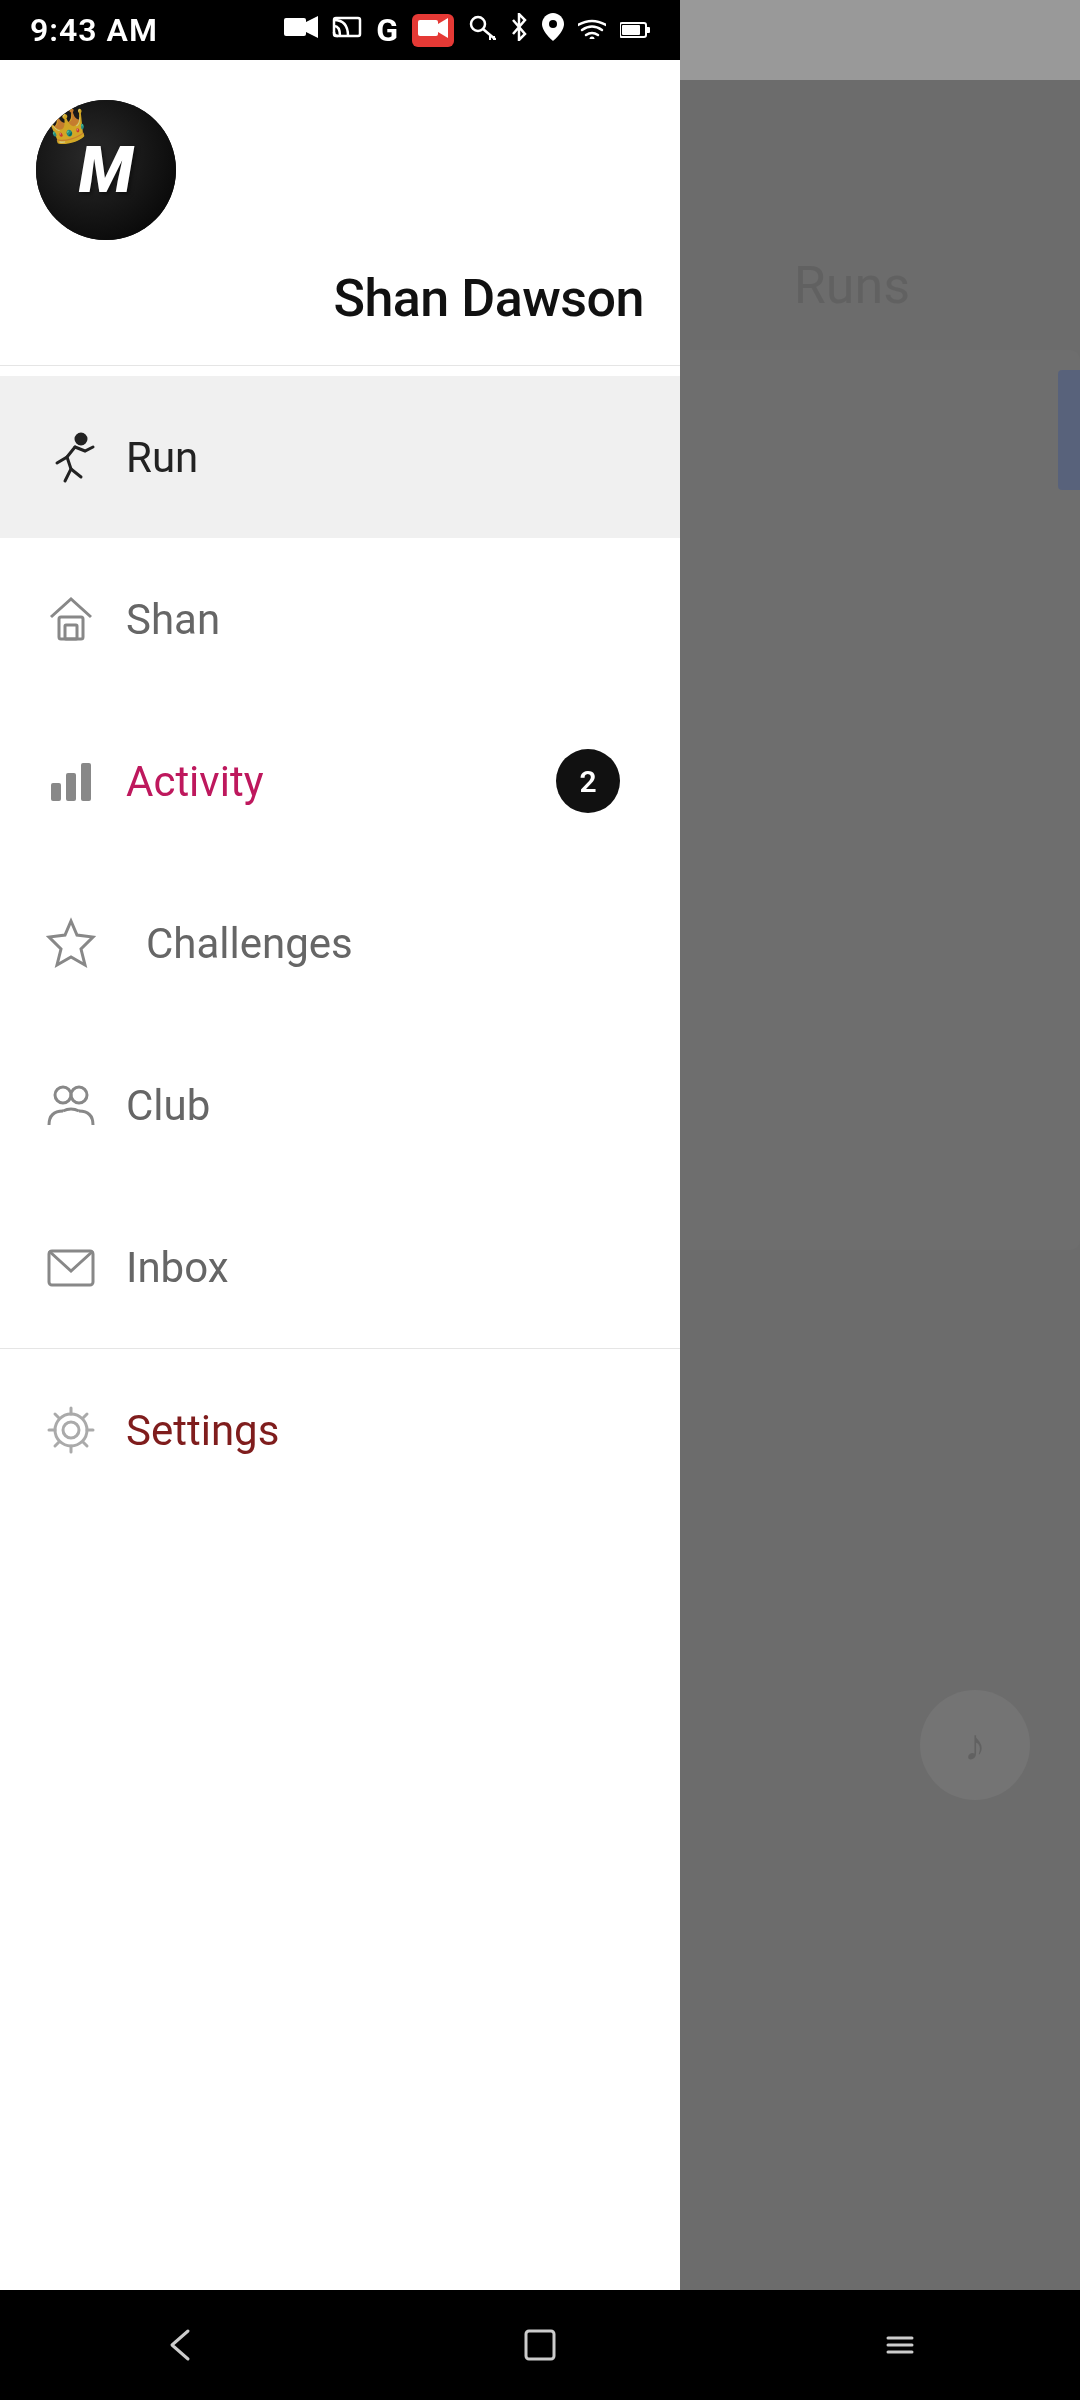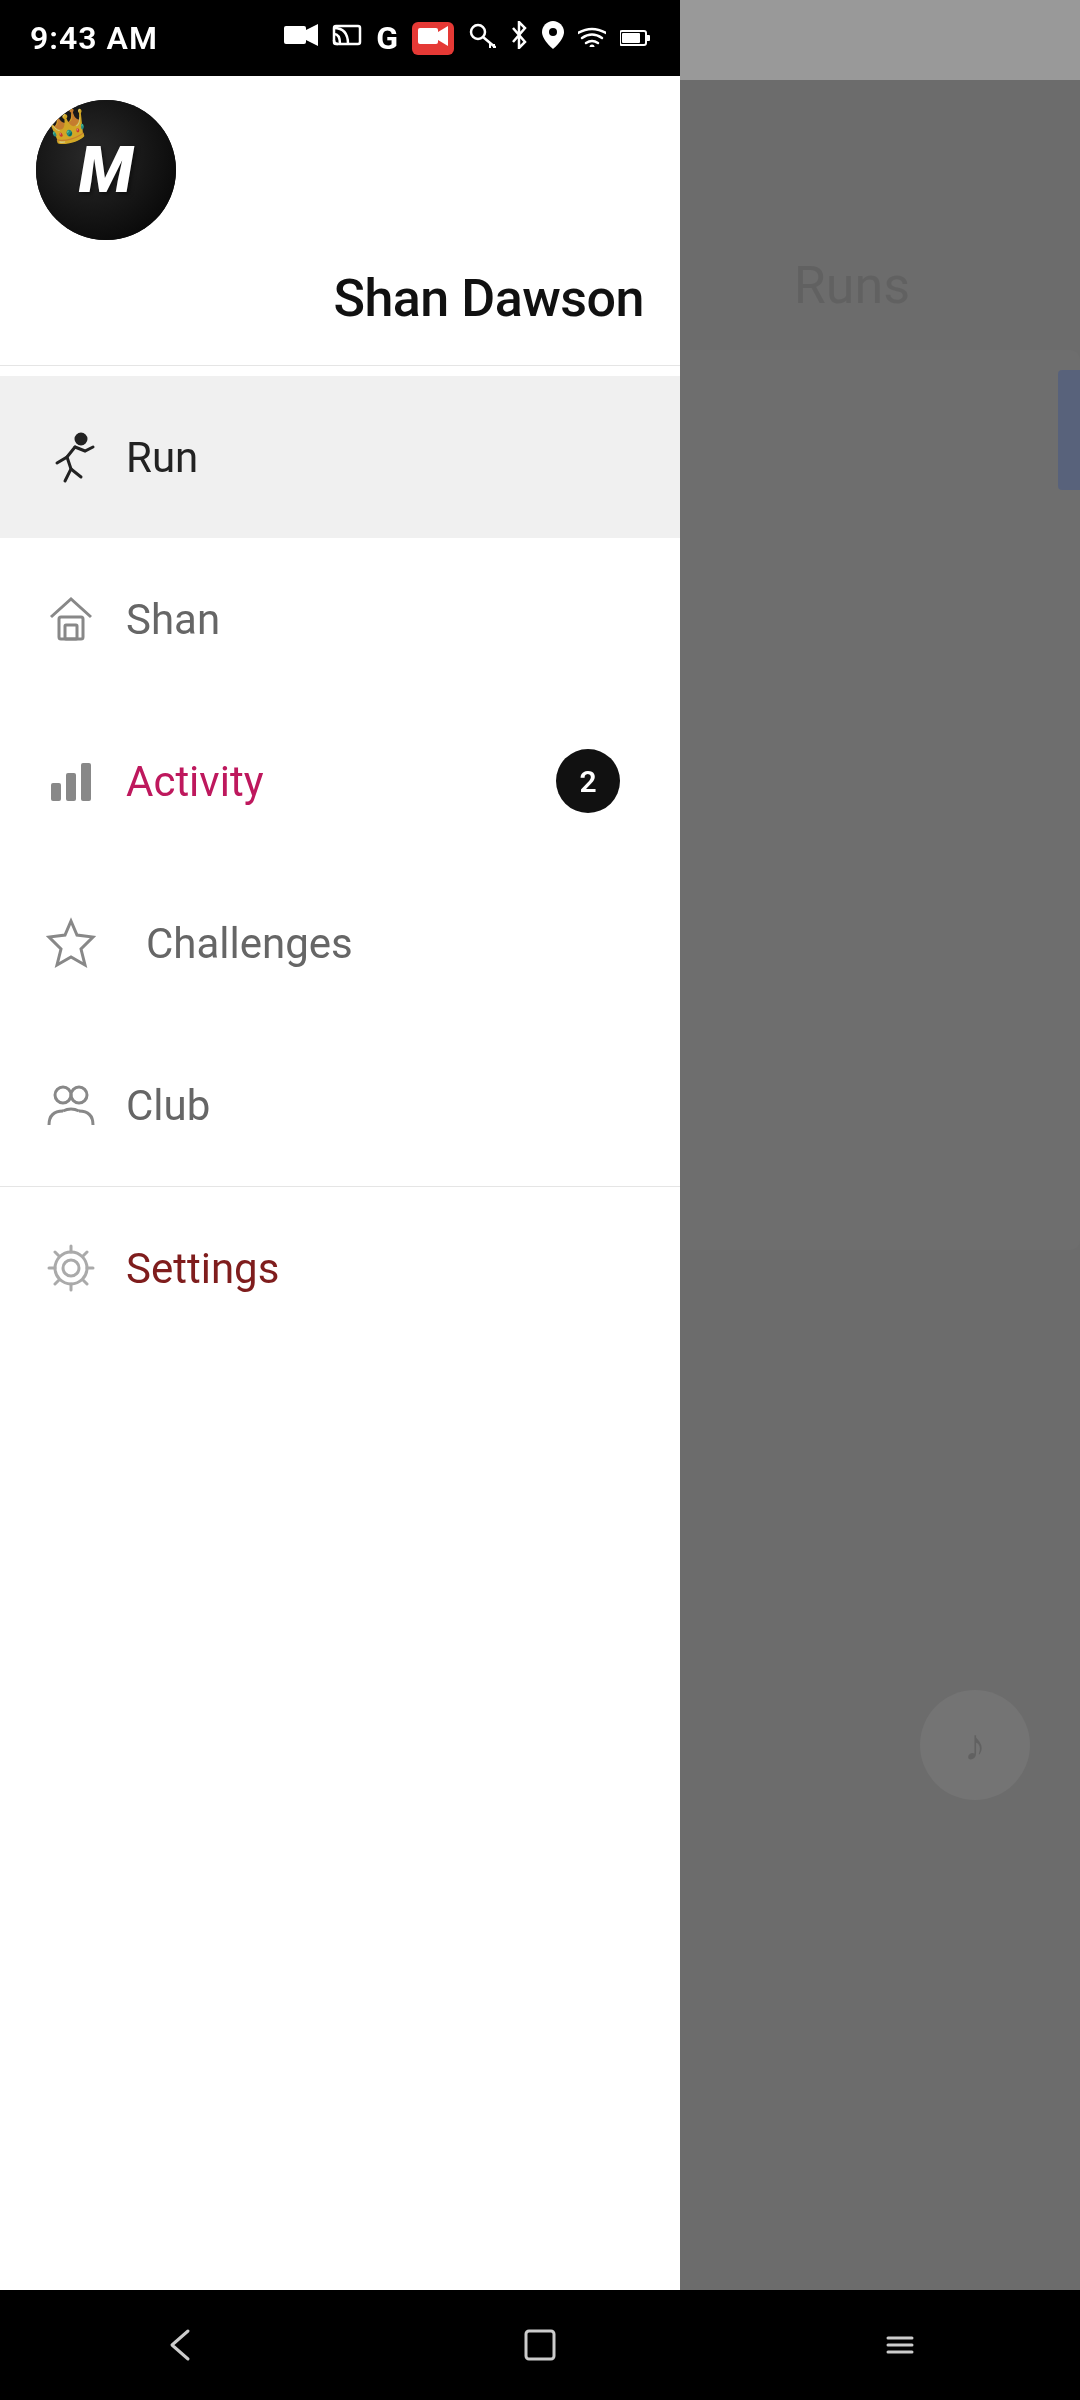--- a/index.html
+++ b/index.html
@@ -68,21 +68,21 @@
       background: #1a5aff;
       border-radius: 4px 0 0 4px;
     }
 
     
     .status-bar {
       position: absolute;
       top: 0;
       left: 0;
       width: 680px;
-      height: 76px;
+      height: 60px;
       background: #000;
       z-index: 10;
       display: flex;
       align-items: center;
       padding: 0 30px;
       justify-content: space-between;
     }
 
     .status-time {
       color: #fff;
@@ -422,20 +422,29 @@
           <circle cx="20" cy="18" r="8"></circle>
           <circle cx="36" cy="18" r="8"></circle>
           <path d="M6 48 Q6 34 20 34"></path>
           <path d="M50 48 Q50 34 36 34"></path>
           <path d="M20 34 Q28 30 36 34"></path>
         </svg>
       </div>
       <span class="nav-item-label" style="color:#666;">Club</span>
     </div>
 
+    <div class="nav-item">
+      <div class="nav-item-icon">
+        <svg class="icon-svg" viewBox="0 0 56 56" fill="none" stroke="#888" stroke-width="3">
+          <rect x="6" y="12" width="44" height="34" rx="3"></rect>
+          <polyline points="6,12 28,32 50,12"></polyline>
+        </svg>
+      </div>
+      <span class="nav-item-label" style="color:#666;">Inbox</span>
+    </div>
 
     <div class="nav-divider"></div>
 
     <div class="nav-item">
       <div class="nav-item-icon">
         <svg class="icon-svg" viewBox="0 0 56 56" fill="none" stroke="#aaa" stroke-width="3">
           <circle cx="28" cy="28" r="8"></circle>
           <path d="M28 6 L28 12 M28 44 L28 50 M6 28 L12 28 M44 28 L50 28 M12 12 L16 16 M40 40 L44 44 M44 12 L40 16 M16 40 L12 44" stroke-linecap="round"></path>
           <circle cx="28" cy="28" r="16" fill="none"></circle>
         </svg>

